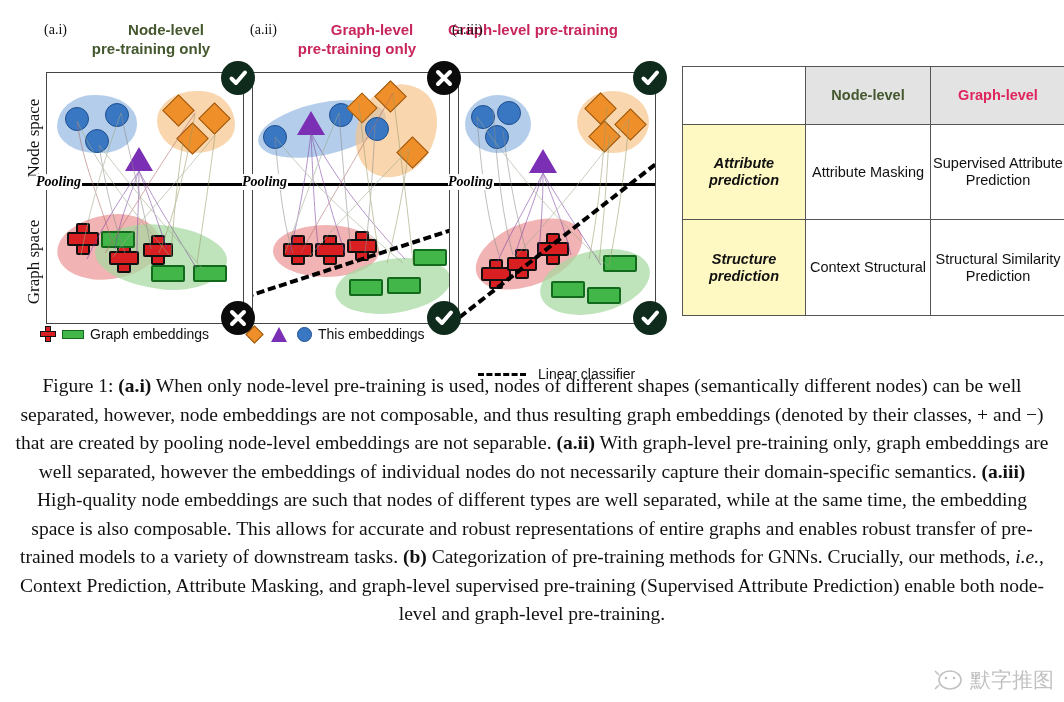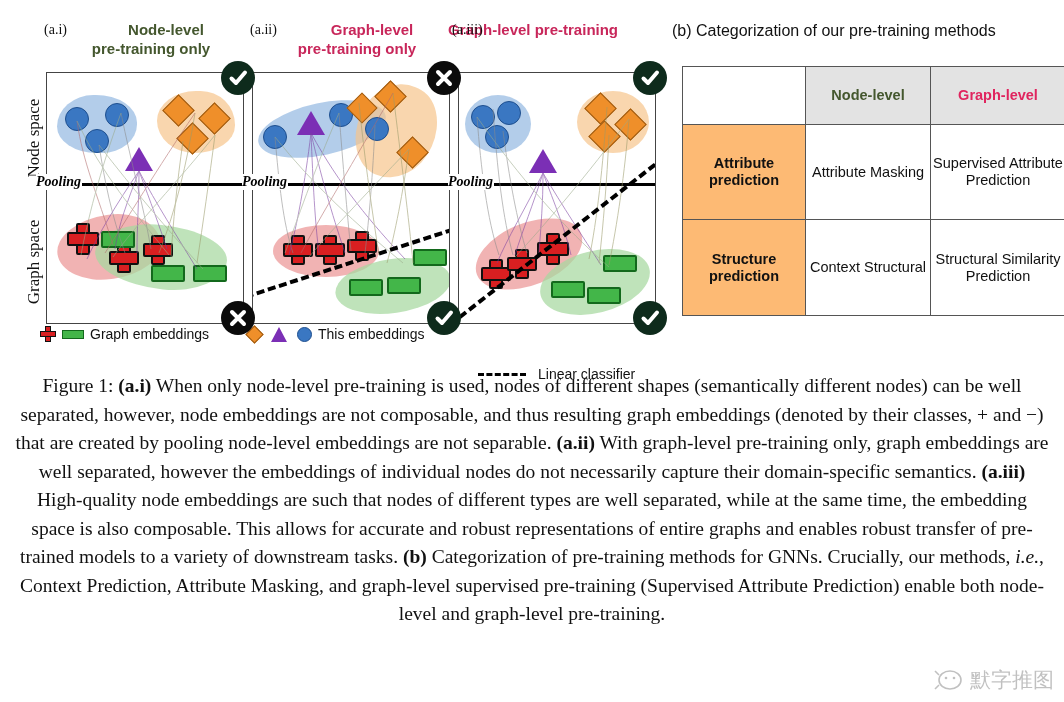--- a/index.html
+++ b/index.html
@@ -62,21 +62,21 @@
   
   .legend{position:absolute;font-family:"Liberation Sans",sans-serif;font-size:14px;color:#111;display:flex;align-items:center;gap:6px;}
 
   
   .btitle{position:absolute;font-family:"Liberation Sans",sans-serif;font-size:16px;color:#111;}
   table.cat{position:absolute;border-collapse:collapse;table-layout:fixed;}
   table.cat td{border:1.4px solid #555;text-align:center;vertical-align:middle;
     font-family:"Liberation Sans",sans-serif;font-size:14.5px;color:#111;line-height:17px;padding:4px 2px;}
   td.corner{border:none;background:transparent;}
   td.hdr{background:#e3e3e3;font-weight:bold;font-size:16px;}
-  td.rowhdr{background:#fdba74;font-weight:bold;font-size:16px;}
+  td.rowhdr{background:#fef9c3;font-weight:bold;font-size:16px;font-style:italic;}
   td.cell{background:#fff;}
 
   
   .caption{position:absolute;left:14px;top:372px;width:1036px;
     font-family:"Liberation Serif",serif;font-size:19.5px;line-height:28.5px;color:#111;text-align:center;}
   .caption b{font-weight:bold;}
   .caption i{font-style:italic;}
 
   
   .wm{position:absolute;right:10px;bottom:8px;opacity:.30;display:flex;align-items:center;gap:6px;
@@ -102,21 +102,20 @@
       <div class="graphclr">Graph-level</div>
       <div class="graphclr" style="margin-left:-30px;">pre-training only</div>
     </div>
   </div>
 
   <div class="pnl-hdr" style="left:452px;top:20px;width:215px;">
     <span class="tag" style="position:absolute;left:0;top:0;">(a.iii)</span>
     <div class="graphclr" style="margin-left:-4px;">Graph-level pre-training</div>
   </div>
 
-  <div class="btitle" style="left:672px;top:22px;">(b) Categorization of our pre-training methods</div>
 
   <div class="axlab" style="left:-16px;top:128px;width:100px;text-align:center;">Node space</div>
   <div class="axlab" style="left:-18px;top:252px;width:104px;text-align:center;">Graph space</div>
 
   <div class="panel" style="left:46px;top:72px;width:196px;height:250px;">
     <div class="panel-inner">
 
       <svg class="edges" viewBox="0 0 196 250" preserveAspectRatio="none">
         <g fill="none" stroke-width="0.9" opacity="0.62">
           <path d="M30,48 C36,90 50,120 66,172" stroke="#b06a6a"></path>

